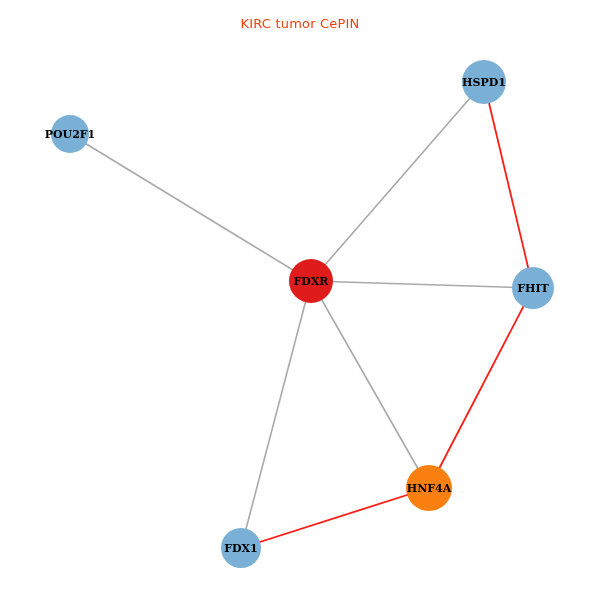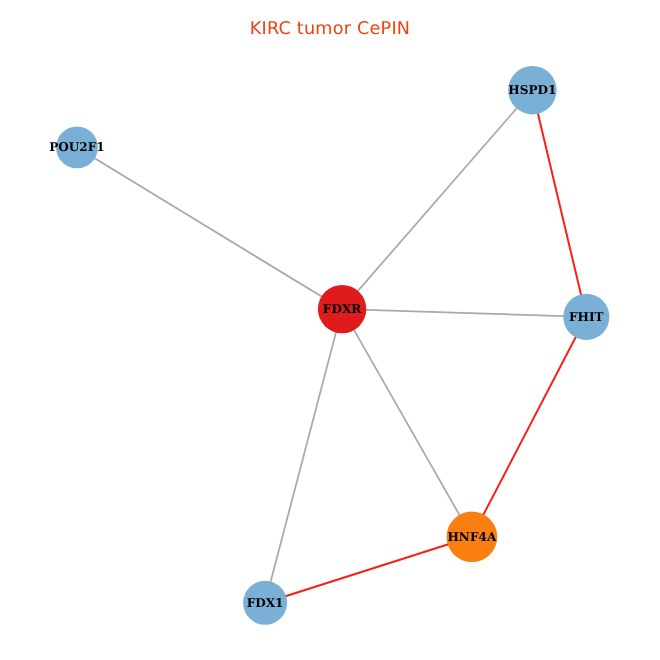--- a/index.html
+++ b/index.html
@@ -23,21 +23,21 @@
     height: 600px;
     background: #ffffff;
   }
   #figure-title {
     position: absolute;
     left: 0;
     top: 16px;
     width: 600px;
     text-align: center;
     font-family: "DejaVu Sans", sans-serif;
-    font-size: 16px;
+    font-size: 13px;
     font-weight: normal;
     color: #f4400d;
     letter-spacing: 0.2px;
     margin: 0;
     user-select: none;
   }
   svg#network-canvas {
     position: absolute;
     left: 0;
     top: 0;

